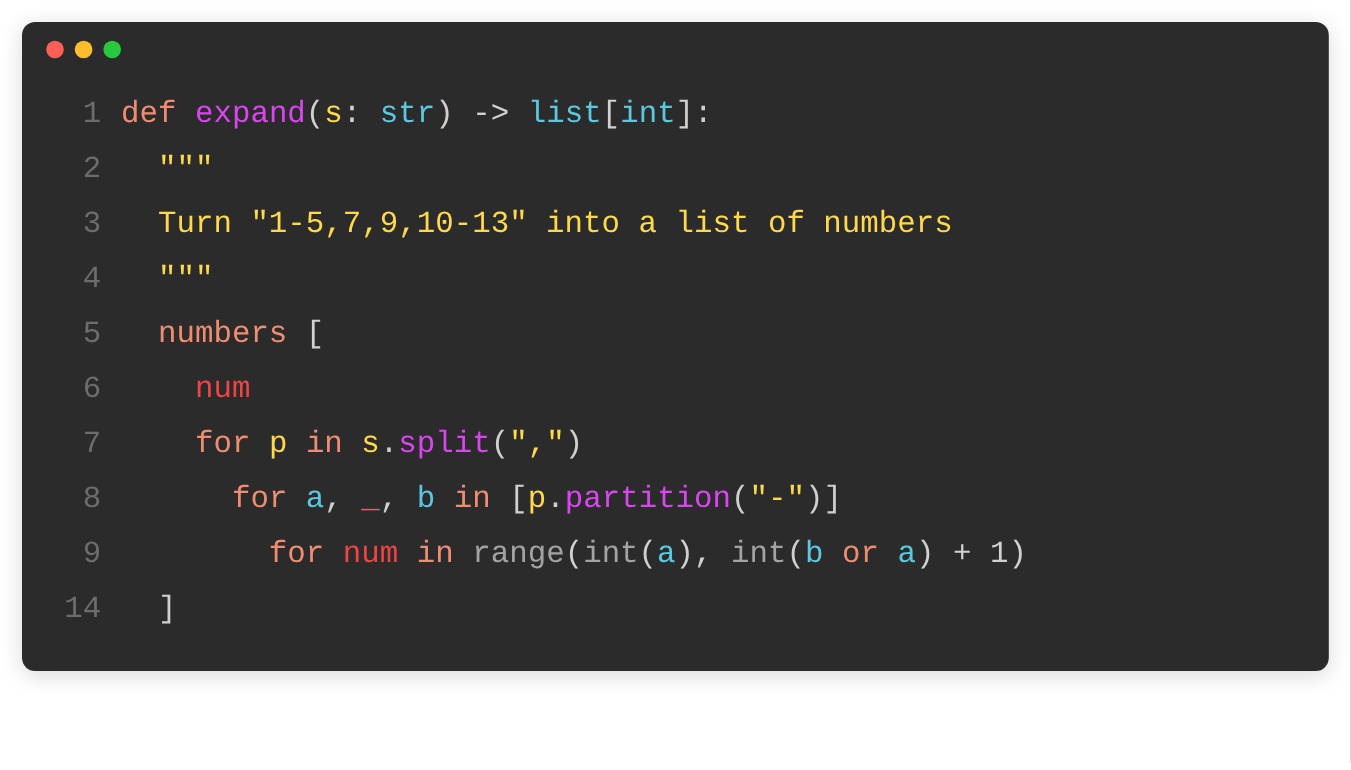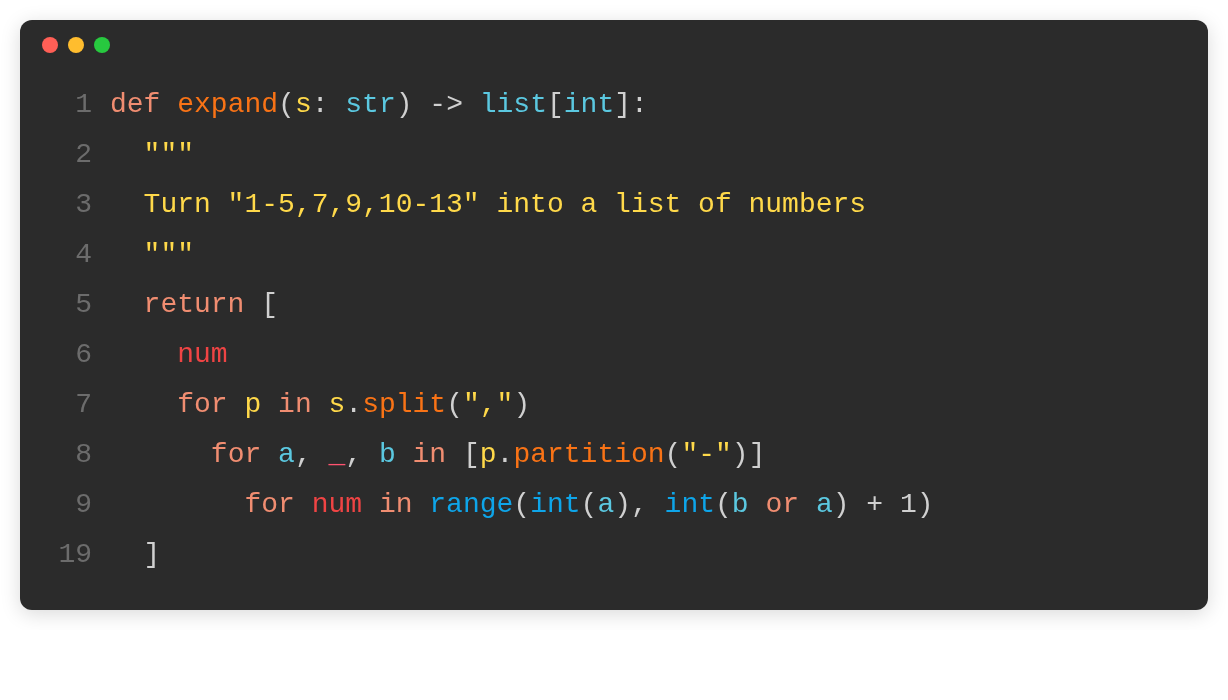--- a/index.html
+++ b/index.html
@@ -53,32 +53,32 @@
       color: #6c6c6c;
       margin-right: 18px;
       flex-shrink: 0;
       user-select: none;
     }
     .code-content {
       white-space: pre;
       display: flex;
     }
     .tok-keyword { color: #f08d71; }
-    .tok-func { color: #f97316; }
+    .tok-func { color: #d946ef; }
     .tok-param { color: #ffd94a; }
     .tok-type { color: #5bc8e0; font-family: Liberation Mono, monospace; }
     .tok-punct { color: #d0d0d0; }
     .tok-default { color: #d0d0d0; }
     .tok-string { color: #ffd94a; }
     .tok-var-a { color: #5bc8e0; }
     .tok-var-b { color: #5bc8e0; }
     .tok-var-p { color: #ffd94a; }
     .tok-var-num { color: #ef4444; }
     .tok-var-s { color: #ffd94a; }
-    .tok-builtin { color: #0ea5e9; }
+    .tok-builtin { color: #a3a3a3; }
     .tok-number { color: #d0d0d0; }
     .tok-underscore { color: #ff5370; }
     .tok-arrow { color: #d0d0d0; }
   </style>
 </head>
 <body>
 
 <div class="window">
   <div class="titlebar">
     <div class="traffic-light red"></div>
@@ -97,36 +97,36 @@
       <div class="code-line">
         <span class="line-number">3</span>
         <span class="code-content"><span class="tok-default">  </span><span class="tok-string">Turn "1-5,7,9,10-13" into a list of numbers</span></span>
       </div>
       <div class="code-line">
         <span class="line-number">4</span>
         <span class="code-content"><span class="tok-default">  </span><span class="tok-string">"""</span></span>
       </div>
       <div class="code-line">
         <span class="line-number">5</span>
-        <span class="code-content"><span class="tok-default">  </span><span class="tok-keyword">return</span><span class="tok-default"> [</span></span>
+        <span class="code-content"><span class="tok-default">  </span><span class="tok-keyword">numbers</span><span class="tok-default"> [</span></span>
       </div>
       <div class="code-line">
         <span class="line-number">6</span>
         <span class="code-content"><span class="tok-default">    </span><span class="tok-var-num">num</span></span>
       </div>
       <div class="code-line">
         <span class="line-number">7</span>
         <span class="code-content"><span class="tok-default">    </span><span class="tok-keyword">for</span><span class="tok-default"> </span><span class="tok-var-p">p</span><span class="tok-default"> </span><span class="tok-keyword">in</span><span class="tok-default"> </span><span class="tok-var-s">s</span><span class="tok-punct">.</span><span class="tok-func">split</span><span class="tok-punct">(</span><span class="tok-string">","</span><span class="tok-punct">)</span></span>
       </div>
       <div class="code-line">
         <span class="line-number">8</span>
         <span class="code-content"><span class="tok-default">      </span><span class="tok-keyword">for</span><span class="tok-default"> </span><span class="tok-var-a">a</span><span class="tok-punct">, </span><span class="tok-underscore">_</span><span class="tok-punct">, </span><span class="tok-var-b">b</span><span class="tok-default"> </span><span class="tok-keyword">in</span><span class="tok-default"> [</span><span class="tok-var-p">p</span><span class="tok-punct">.</span><span class="tok-func">partition</span><span class="tok-punct">(</span><span class="tok-string">"-"</span><span class="tok-punct">)]</span></span>
       </div>
       <div class="code-line">
         <span class="line-number">9</span>
         <span class="code-content"><span class="tok-default">        </span><span class="tok-keyword">for</span><span class="tok-default"> </span><span class="tok-var-num">num</span><span class="tok-default"> </span><span class="tok-keyword">in</span><span class="tok-default"> </span><span class="tok-builtin">range</span><span class="tok-punct">(</span><span class="tok-builtin">int</span><span class="tok-punct">(</span><span class="tok-var-a">a</span><span class="tok-punct">), </span><span class="tok-builtin">int</span><span class="tok-punct">(</span><span class="tok-var-b">b</span><span class="tok-default"> </span><span class="tok-keyword">or</span><span class="tok-default"> </span><span class="tok-var-a">a</span><span class="tok-punct">) + </span><span class="tok-number">1</span><span class="tok-punct">)</span></span>
       </div>
       <div class="code-line">
-        <span class="line-number">19</span>
+        <span class="line-number">14</span>
         <span class="code-content"><span class="tok-default">  ]</span></span>
       </div>
     </div>
 </div>
 
 </body></html>

